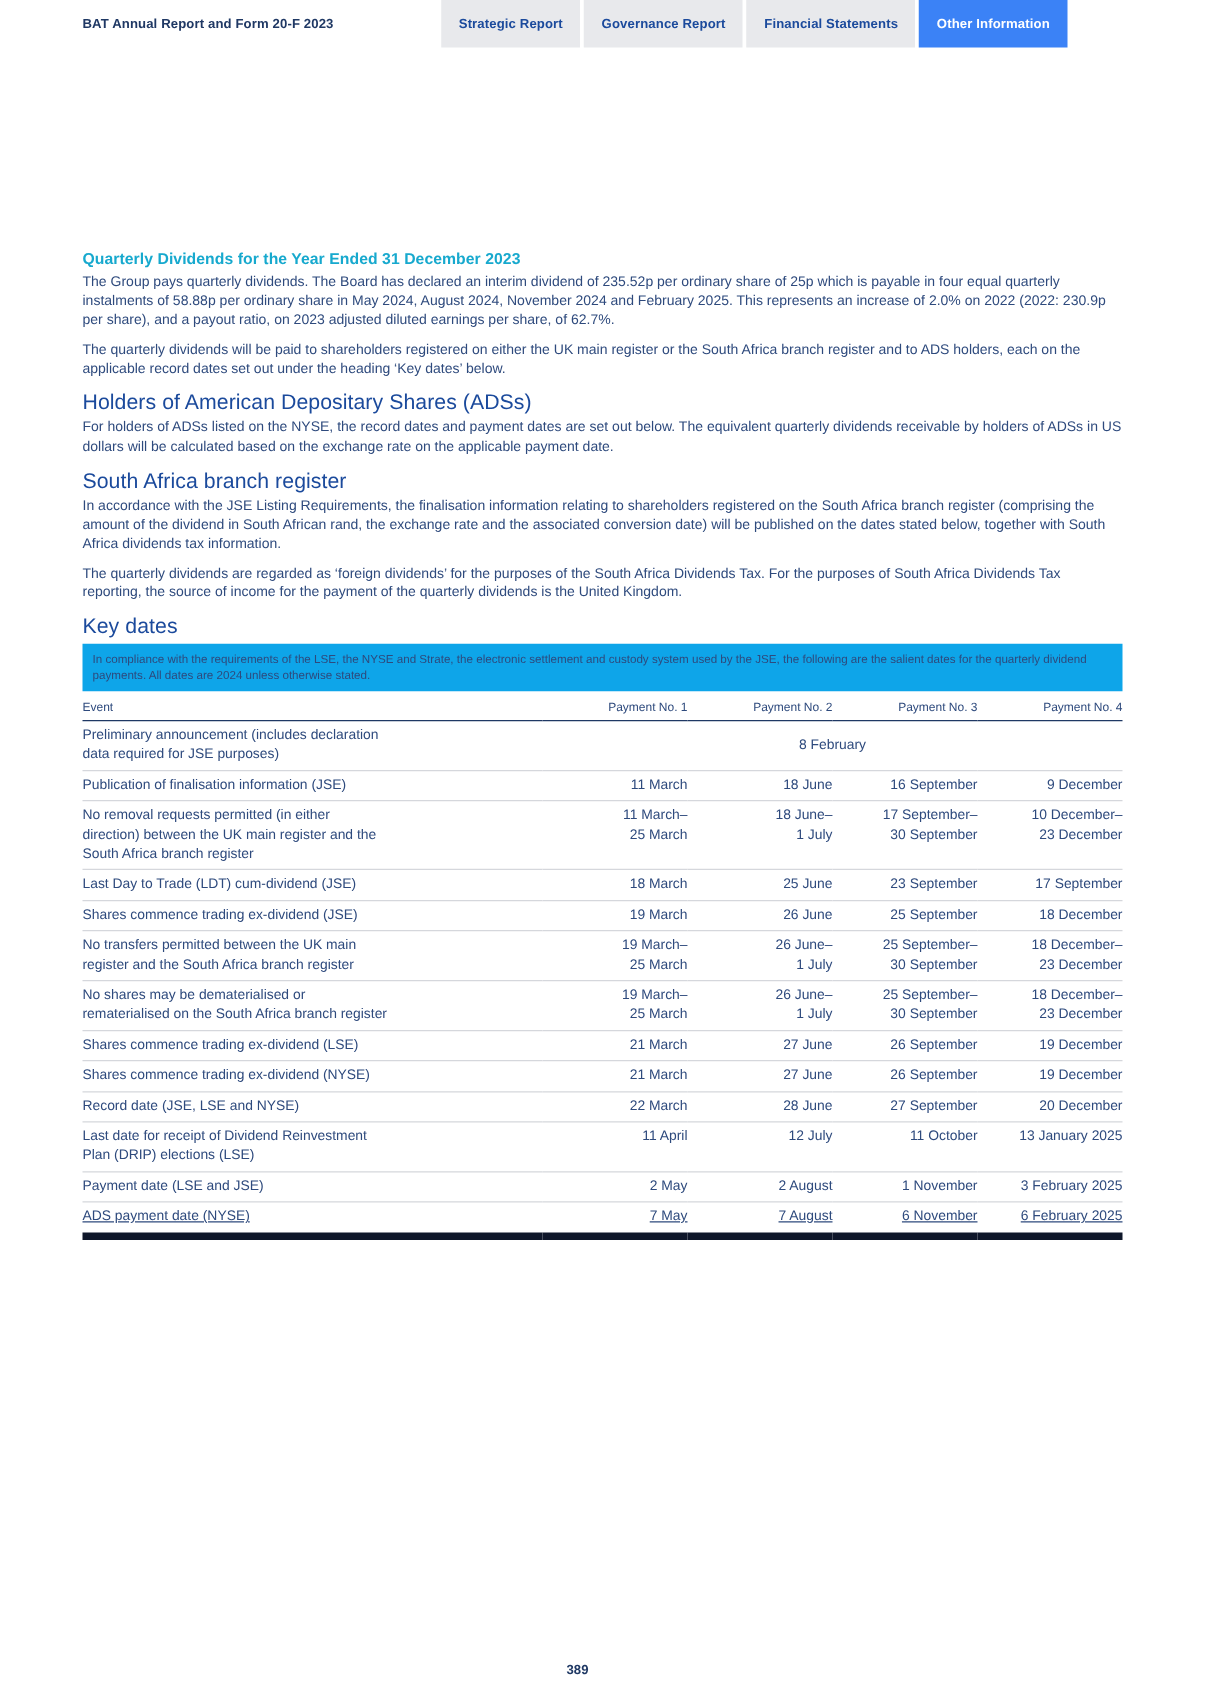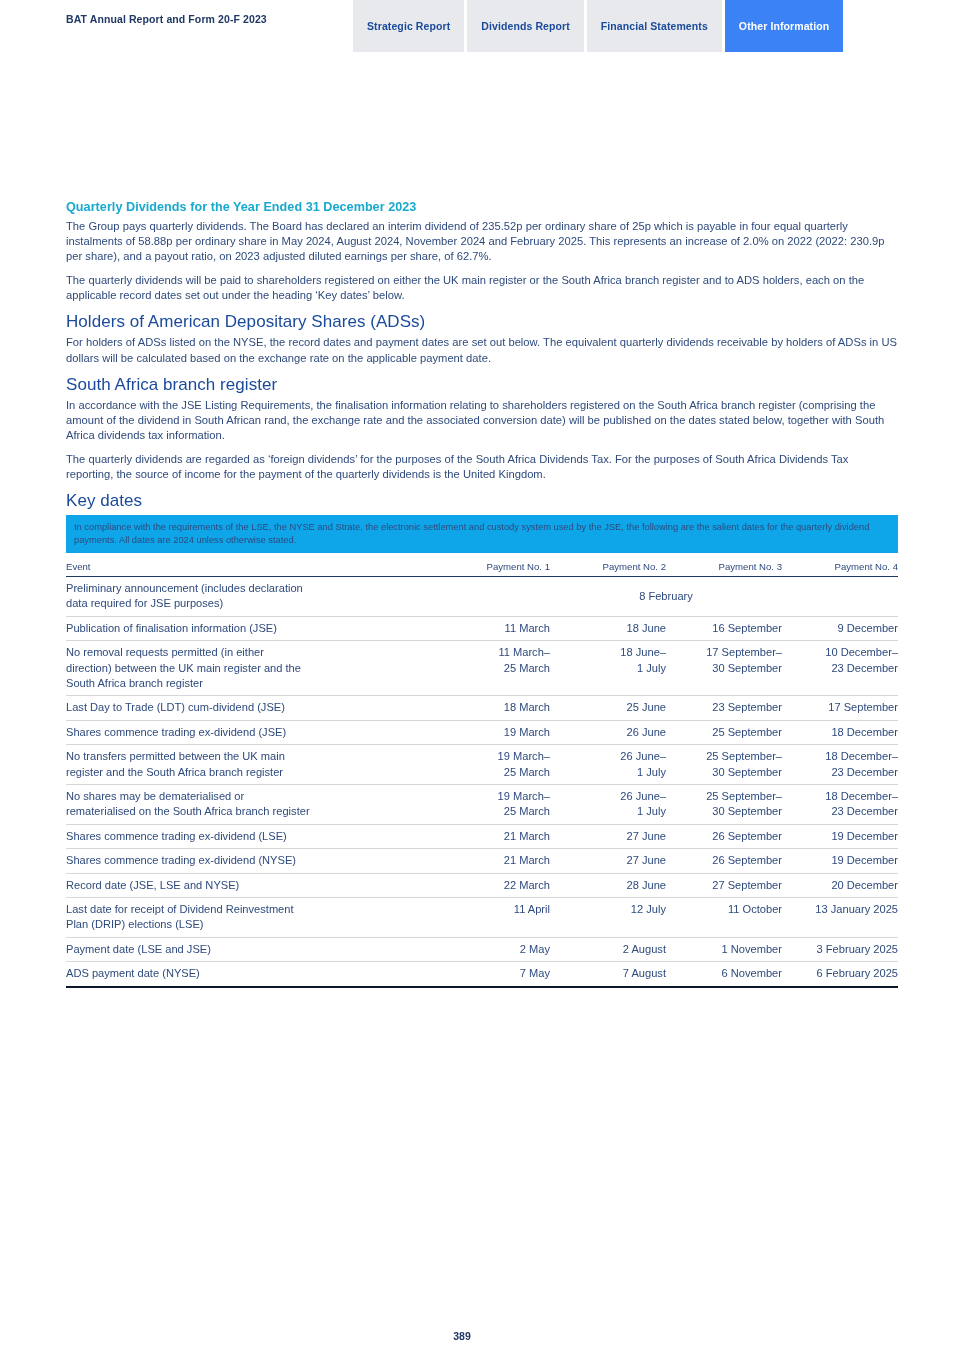--- a/index.html
+++ b/index.html
@@ -32,21 +32,21 @@
     letter-spacing: 0.1px;
     color: #1f3864;
     white-space: nowrap;
   }
   .tabs {
     position: absolute;
     left: 353px;
     top: 0;
     display: flex;
     gap: 3px;
-    height: 52px;
+    height: 38px;
   }
   .tab {
     display: flex;
     align-items: center;
     justify-content: center;
     background: #e8e9ec;
     color: #1b4a9c;
     font-size: 10.5px;
     font-weight: bold;
     letter-spacing: 0.1px;
@@ -127,21 +127,22 @@
   }
   table.key-dates tbody td.ev {
     text-align: left;
     padding-right: 10px;
   }
   table.key-dates tbody td.span-center {
     text-align: center;
     vertical-align: middle;
   }
   table.key-dates tbody tr:last-child td {
-    border-bottom: 2px solid #0f172a;
+    border-bottom: 6px solid #0f172a;
+    text-decoration: underline;
   }
   .nowrap { white-space: pre-line; }
 
   
   .page-number {
     position: absolute;
     left: 0;
     top: 1330px;
     width: 924px;
     text-align: center;
@@ -153,21 +154,21 @@
 </head>
 <body>
 
 <div class="header">
   <div class="doc-title">BAT Annual Report and Form 20-F 2023</div>
   <div class="tabs">
       <div class="tab">
         <span>Strategic Report</span>
       </div>
       <div class="tab">
-        <span>Dividends Report</span>
+        <span>Governance Report</span>
       </div>
       <div class="tab">
         <span>Financial Statements</span>
       </div>
       <div class="tab active">
         <span>Other Information</span>
       </div>
     </div>
 </div>
 

